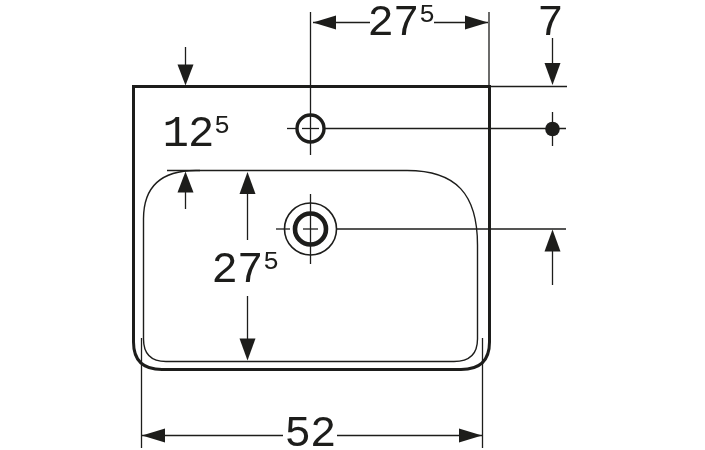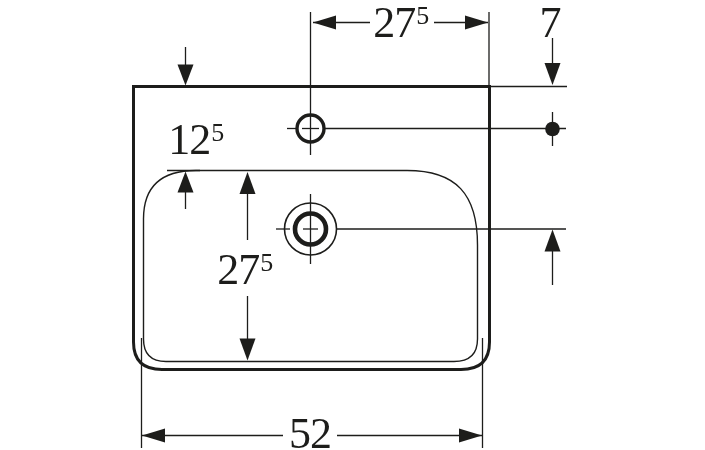--- a/index.html
+++ b/index.html
@@ -1,21 +1,21 @@
 <!DOCTYPE html>
 <html><head>
 <meta charset="utf-8">
 <style>
   html,body{margin:0;padding:0;background:#ffffff;}
   #stage{
     position:relative;
     width:705px;height:450px;
     background:#ffffff;
     overflow:hidden;
-    font-family:Liberation Serif, serif;
+    font-family:Liberation Mono, monospace;
   }
   #drawing-svg{position:absolute;left:0;top:0;}
   .dim-label{
     position:absolute;
     transform:translateX(-50%);
     font-size:44px;
     line-height:1;
     letter-spacing:-1px;
     color:#1d1d1b;
     white-space:nowrap;
@@ -112,21 +112,21 @@
   </svg>
 
   <div class="dim-label" style="left:401px;top:1px">
     <span>27</span><span class="sup">5</span>
   </div>
 
   <div class="dim-label" style="left:550px;top:1px">
     <span>7</span>
   </div>
 
-  <div class="dim-label" style="left:196px;top:118px">
+  <div class="dim-label" style="left:196px;top:112px">
     <span>12</span><span class="sup">5</span>
   </div>
 
   <div class="dim-label" style="left:245px;top:248px">
     <span>27</span><span class="sup">5</span>
   </div>
 
 
   <div class="dim-label" style="left:310px;top:412px">
     <span>52</span>

